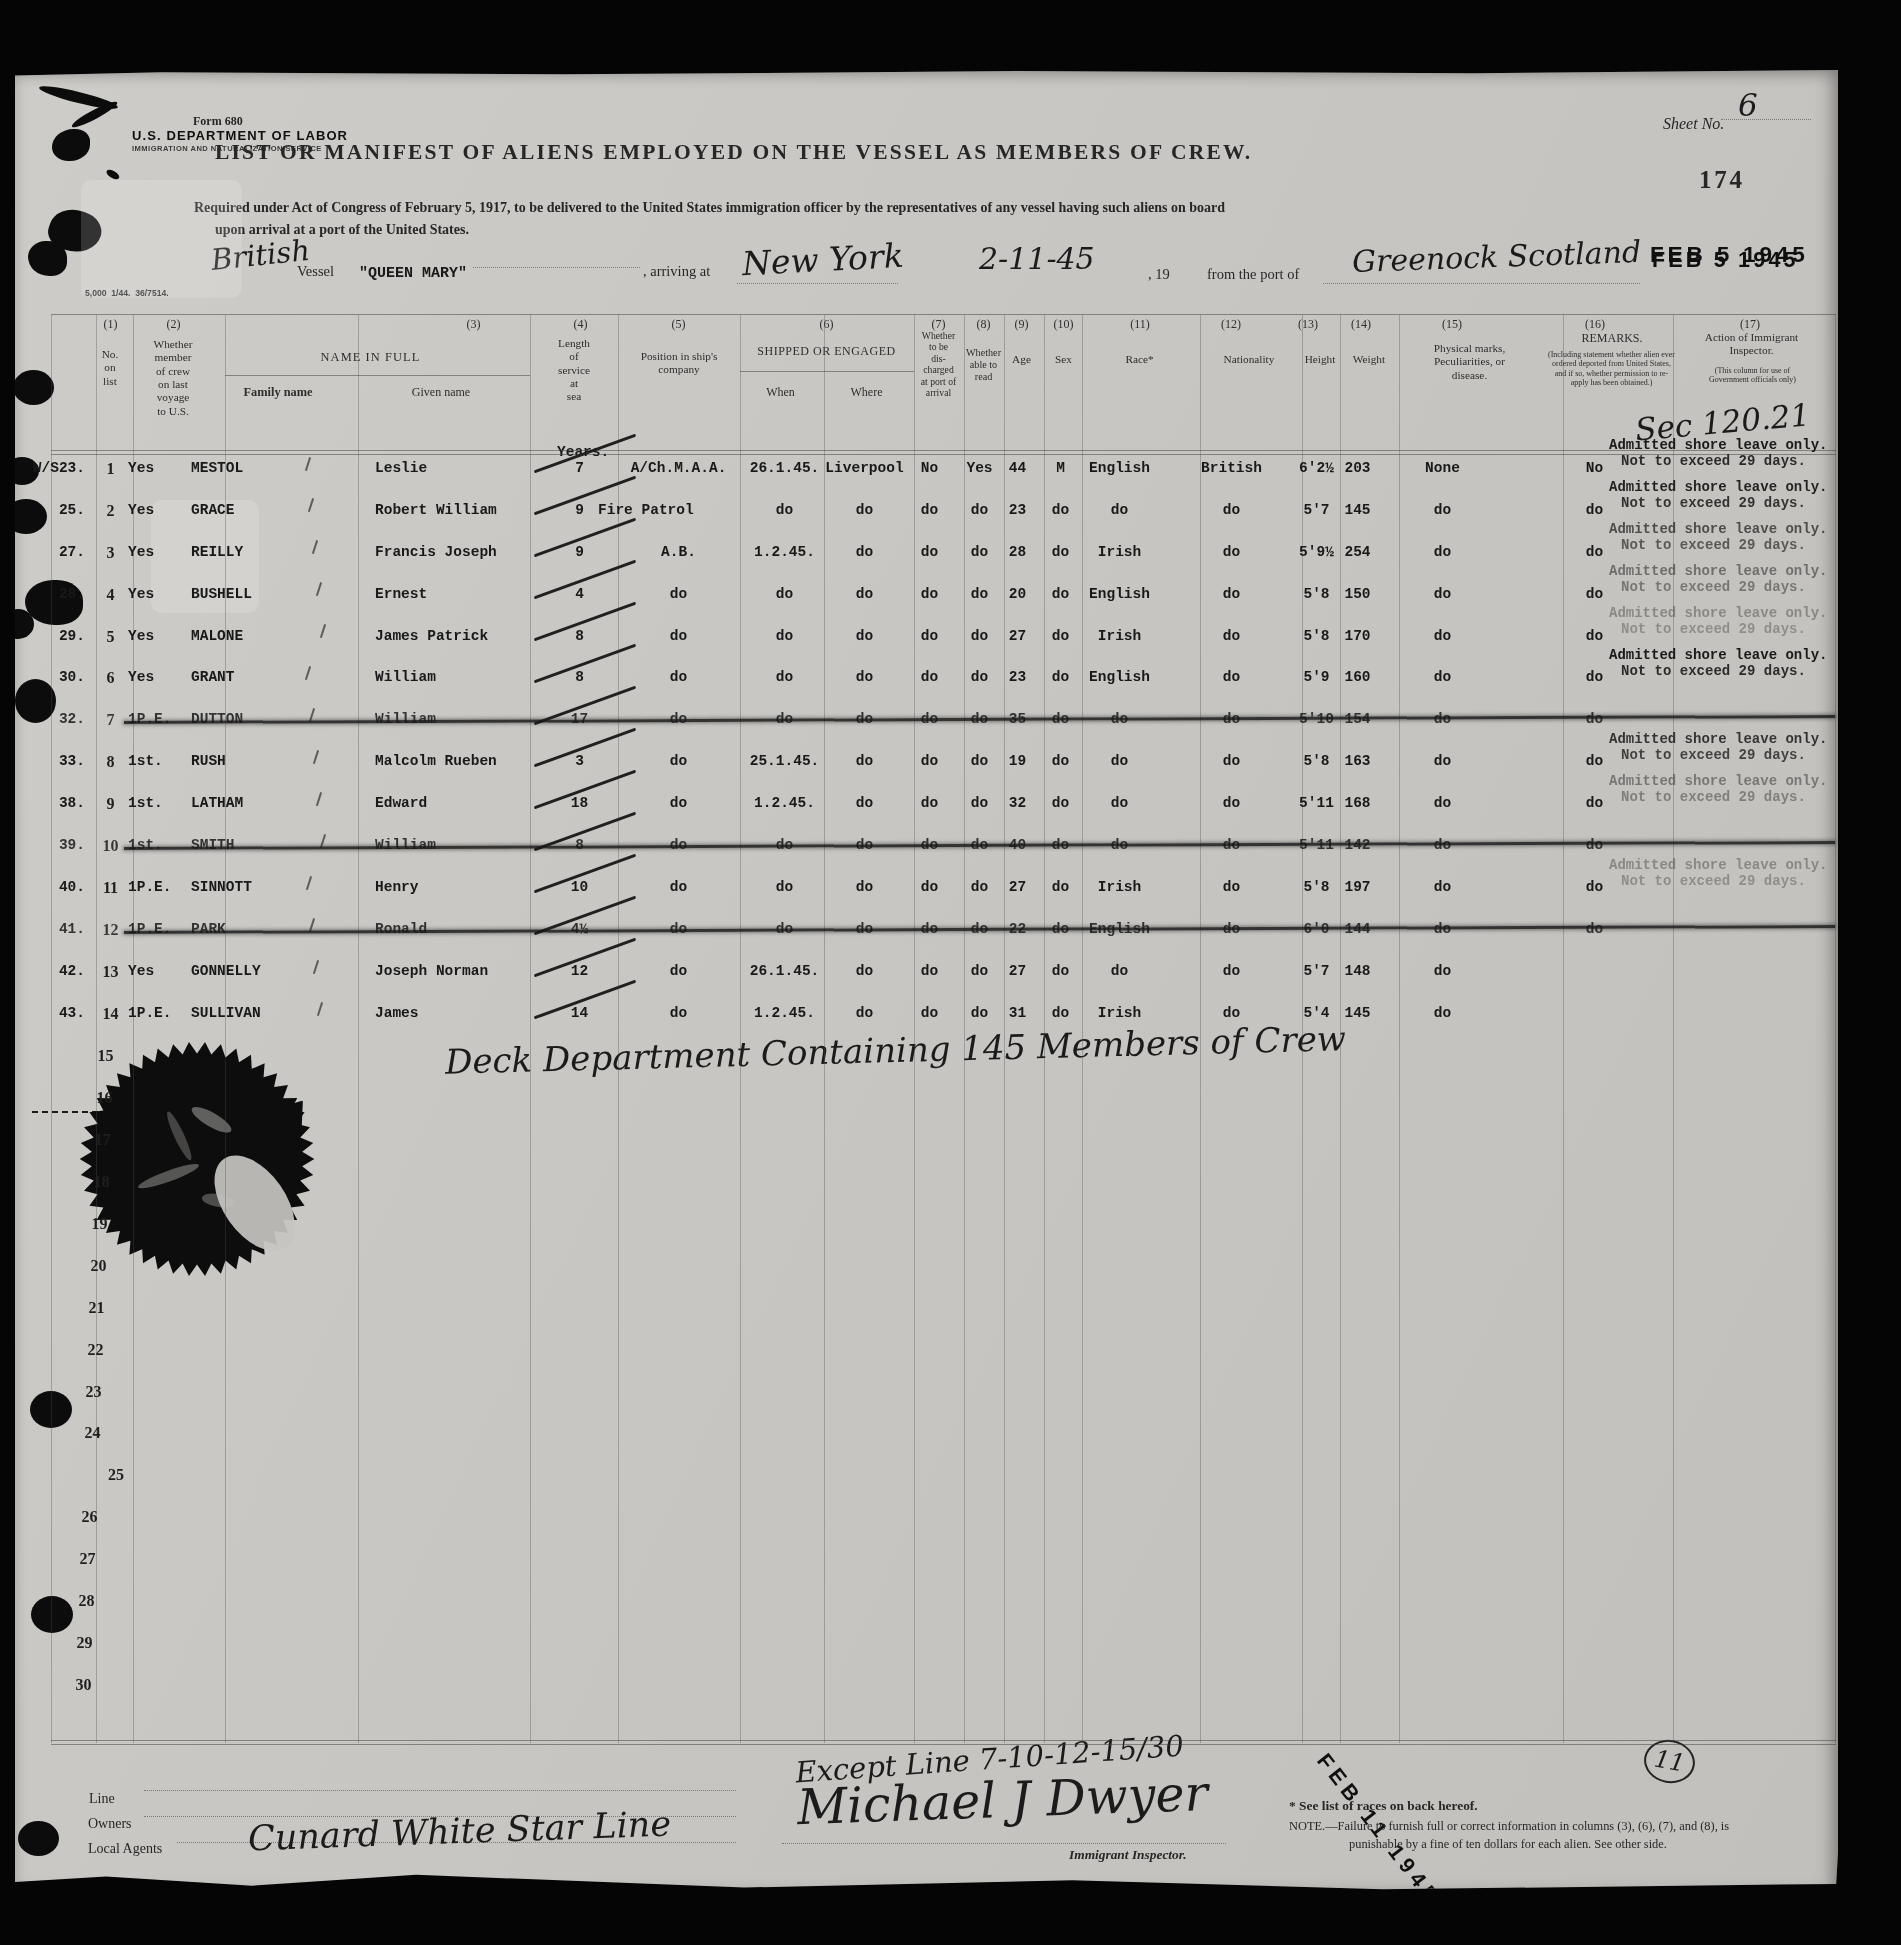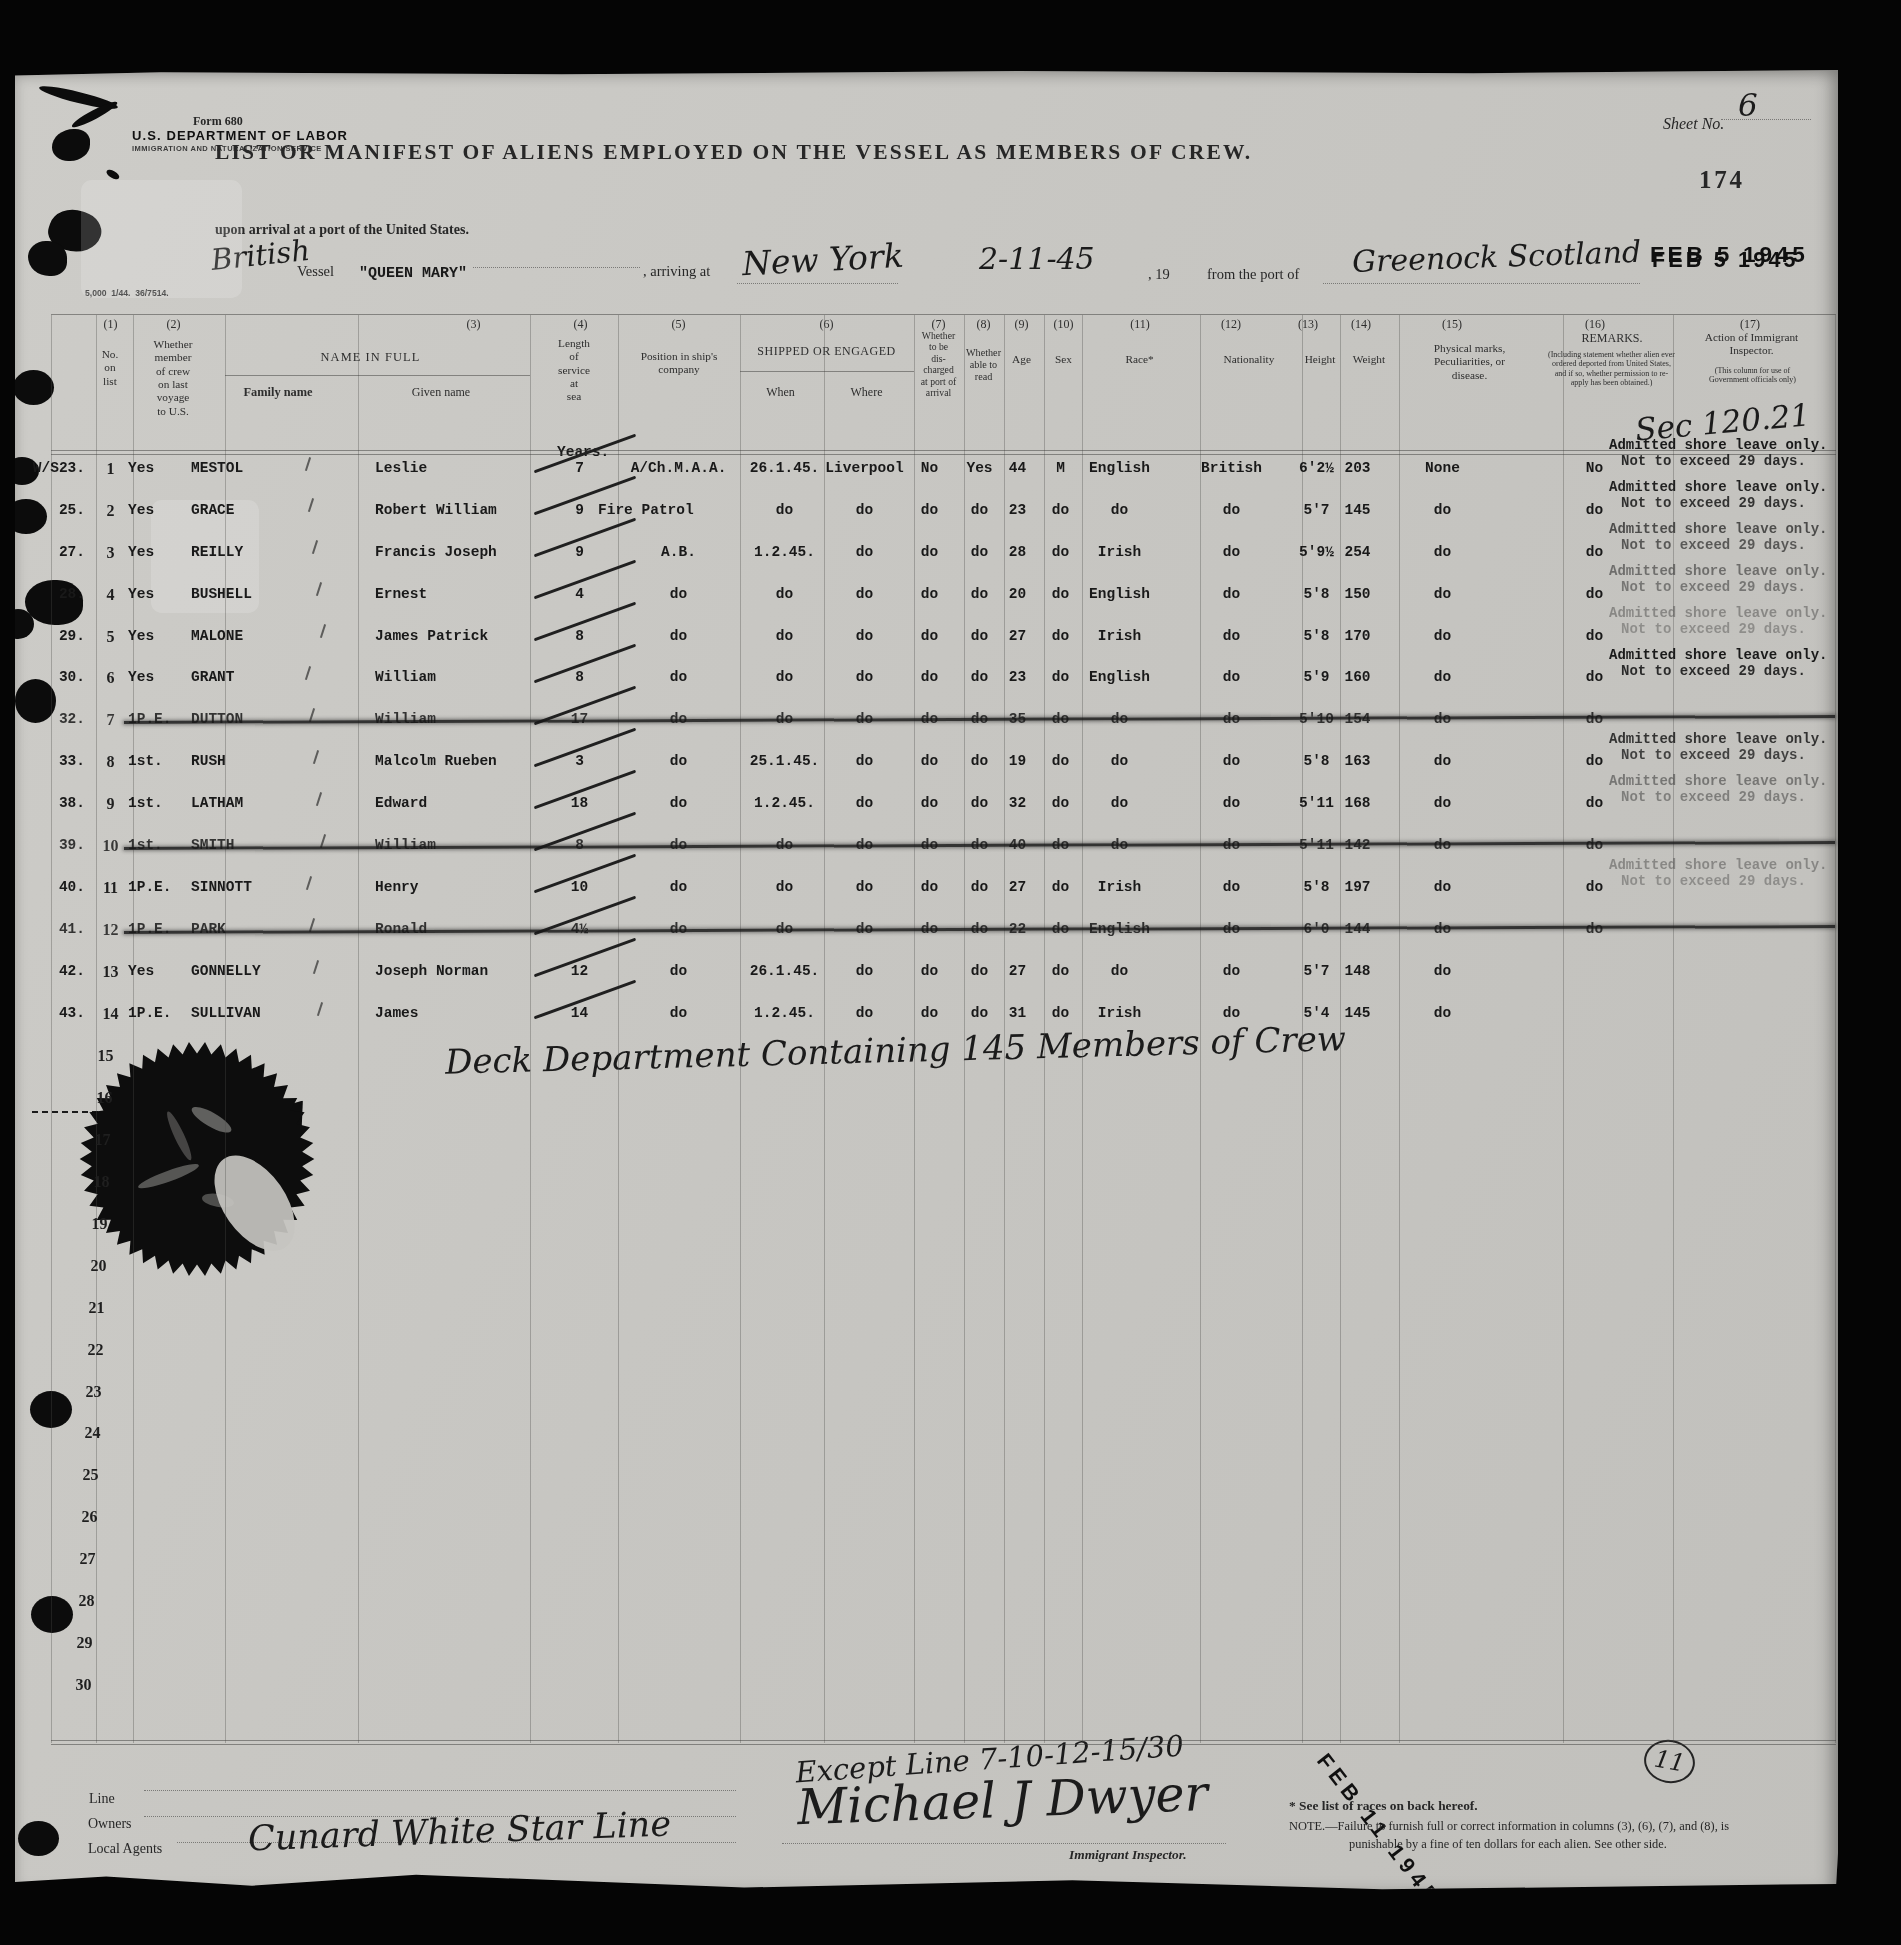--- a/index.html
+++ b/index.html
@@ -43,20 +43,21 @@
 <div id="page">
   <div id="paper">
     <div id="content">
 
       <div class="abs p pb" style="left:193px;top:114px;font-size:12px;">Form 680</div>
       <div class="abs stamp" style="left:132px;top:128px;font-size:13px;letter-spacing:1.1px;">U.S. DEPARTMENT OF LABOR</div>
       <div class="abs stamp" style="left:132px;top:144px;font-size:7.5px;letter-spacing:0.5px;color:#3a3a3a;">IMMIGRATION AND NATURALIZATION SERVICE</div>
       <div class="abs stamp" style="left:85px;top:288px;font-size:8.6px;color:#333;">5,000  1/44.  36/7514.</div>
 
       <div class="abs p pb center" style="left:215px;top:140px;width:1420px;font-size:21.5px;letter-spacing:2.2px;">LIST OR MANIFEST OF ALIENS EMPLOYED ON THE VESSEL AS MEMBERS OF CREW.</div>
+      <div class="abs p pb center" style="left:194px;top:200px;width:1463px;font-size:14px;">Required under Act of Congress of February 5, 1917, to be delivered to the United States immigration officer by the representatives of any vessel having such aliens on board</div>
       <div class="abs p pb center" style="left:215px;top:222px;width:1420px;font-size:14px;">upon arrival at a port of the United States.</div>
 
       <div class="abs p pi" style="left:1663px;top:115px;font-size:16px;">Sheet No.</div>
       <div class="dots" style="left:1721px;top:119px;width:90px;"></div>
       <div class="abs hw" style="left:1738px;top:87px;font-size:31px;">6</div>
       <div class="abs p pb" style="left:1699px;top:166px;font-size:25px;letter-spacing:2.7px;">174</div>
       <div class="abs stamp" style="left:1650px;top:242px;font-size:22.6px;letter-spacing:3.8px;">FEB 5 1945</div>
 
       <div class="abs hw" style="left:211px;top:238px;font-size:29px;transform:rotate(-6deg);">British</div>
       <div class="abs p" style="left:297px;top:263px;font-size:14.5px;">Vessel</div>
@@ -541,21 +542,21 @@
         <div class="abs rown" style="left: 84px; top: 1047px; width: 43px; text-align: center;">15</div>
         <div class="abs rown" style="left: 83px; top: 1089px; width: 43px; text-align: center;">16</div>
         <div class="abs rown" style="left: 81px; top: 1131px; width: 43px; text-align: center;">17</div>
         <div class="abs rown" style="left: 80px; top: 1173px; width: 43px; text-align: center;">18</div>
         <div class="abs rown" style="left: 78px; top: 1215px; width: 43px; text-align: center;">19</div>
         <div class="abs rown" style="left: 77px; top: 1257px; width: 43px; text-align: center;">20</div>
         <div class="abs rown" style="left: 75px; top: 1299px; width: 43px; text-align: center;">21</div>
         <div class="abs rown" style="left: 74px; top: 1341px; width: 43px; text-align: center;">22</div>
         <div class="abs rown" style="left: 72px; top: 1383px; width: 43px; text-align: center;">23</div>
         <div class="abs rown" style="left: 71px; top: 1424px; width: 43px; text-align: center;">24</div>
-        <div class="abs rown" style="left: 69px; top: 1466px; width: 43px; text-align: center;">25</div>
+        <div class="abs rown" style="left: 81px; top: 1466px; width: 43px; text-align: right;">25</div>
         <div class="abs rown" style="left: 68px; top: 1508px; width: 43px; text-align: center;">26</div>
         <div class="abs rown" style="left: 66px; top: 1550px; width: 43px; text-align: center;">27</div>
         <div class="abs rown" style="left: 65px; top: 1592px; width: 43px; text-align: center;">28</div>
         <div class="abs rown" style="left: 63px; top: 1634px; width: 43px; text-align: center;">29</div>
         <div class="abs rown" style="left: 62px; top: 1676px; width: 43px; text-align: center;">30</div>
       </div>
   </div>
 </div>
 
 

